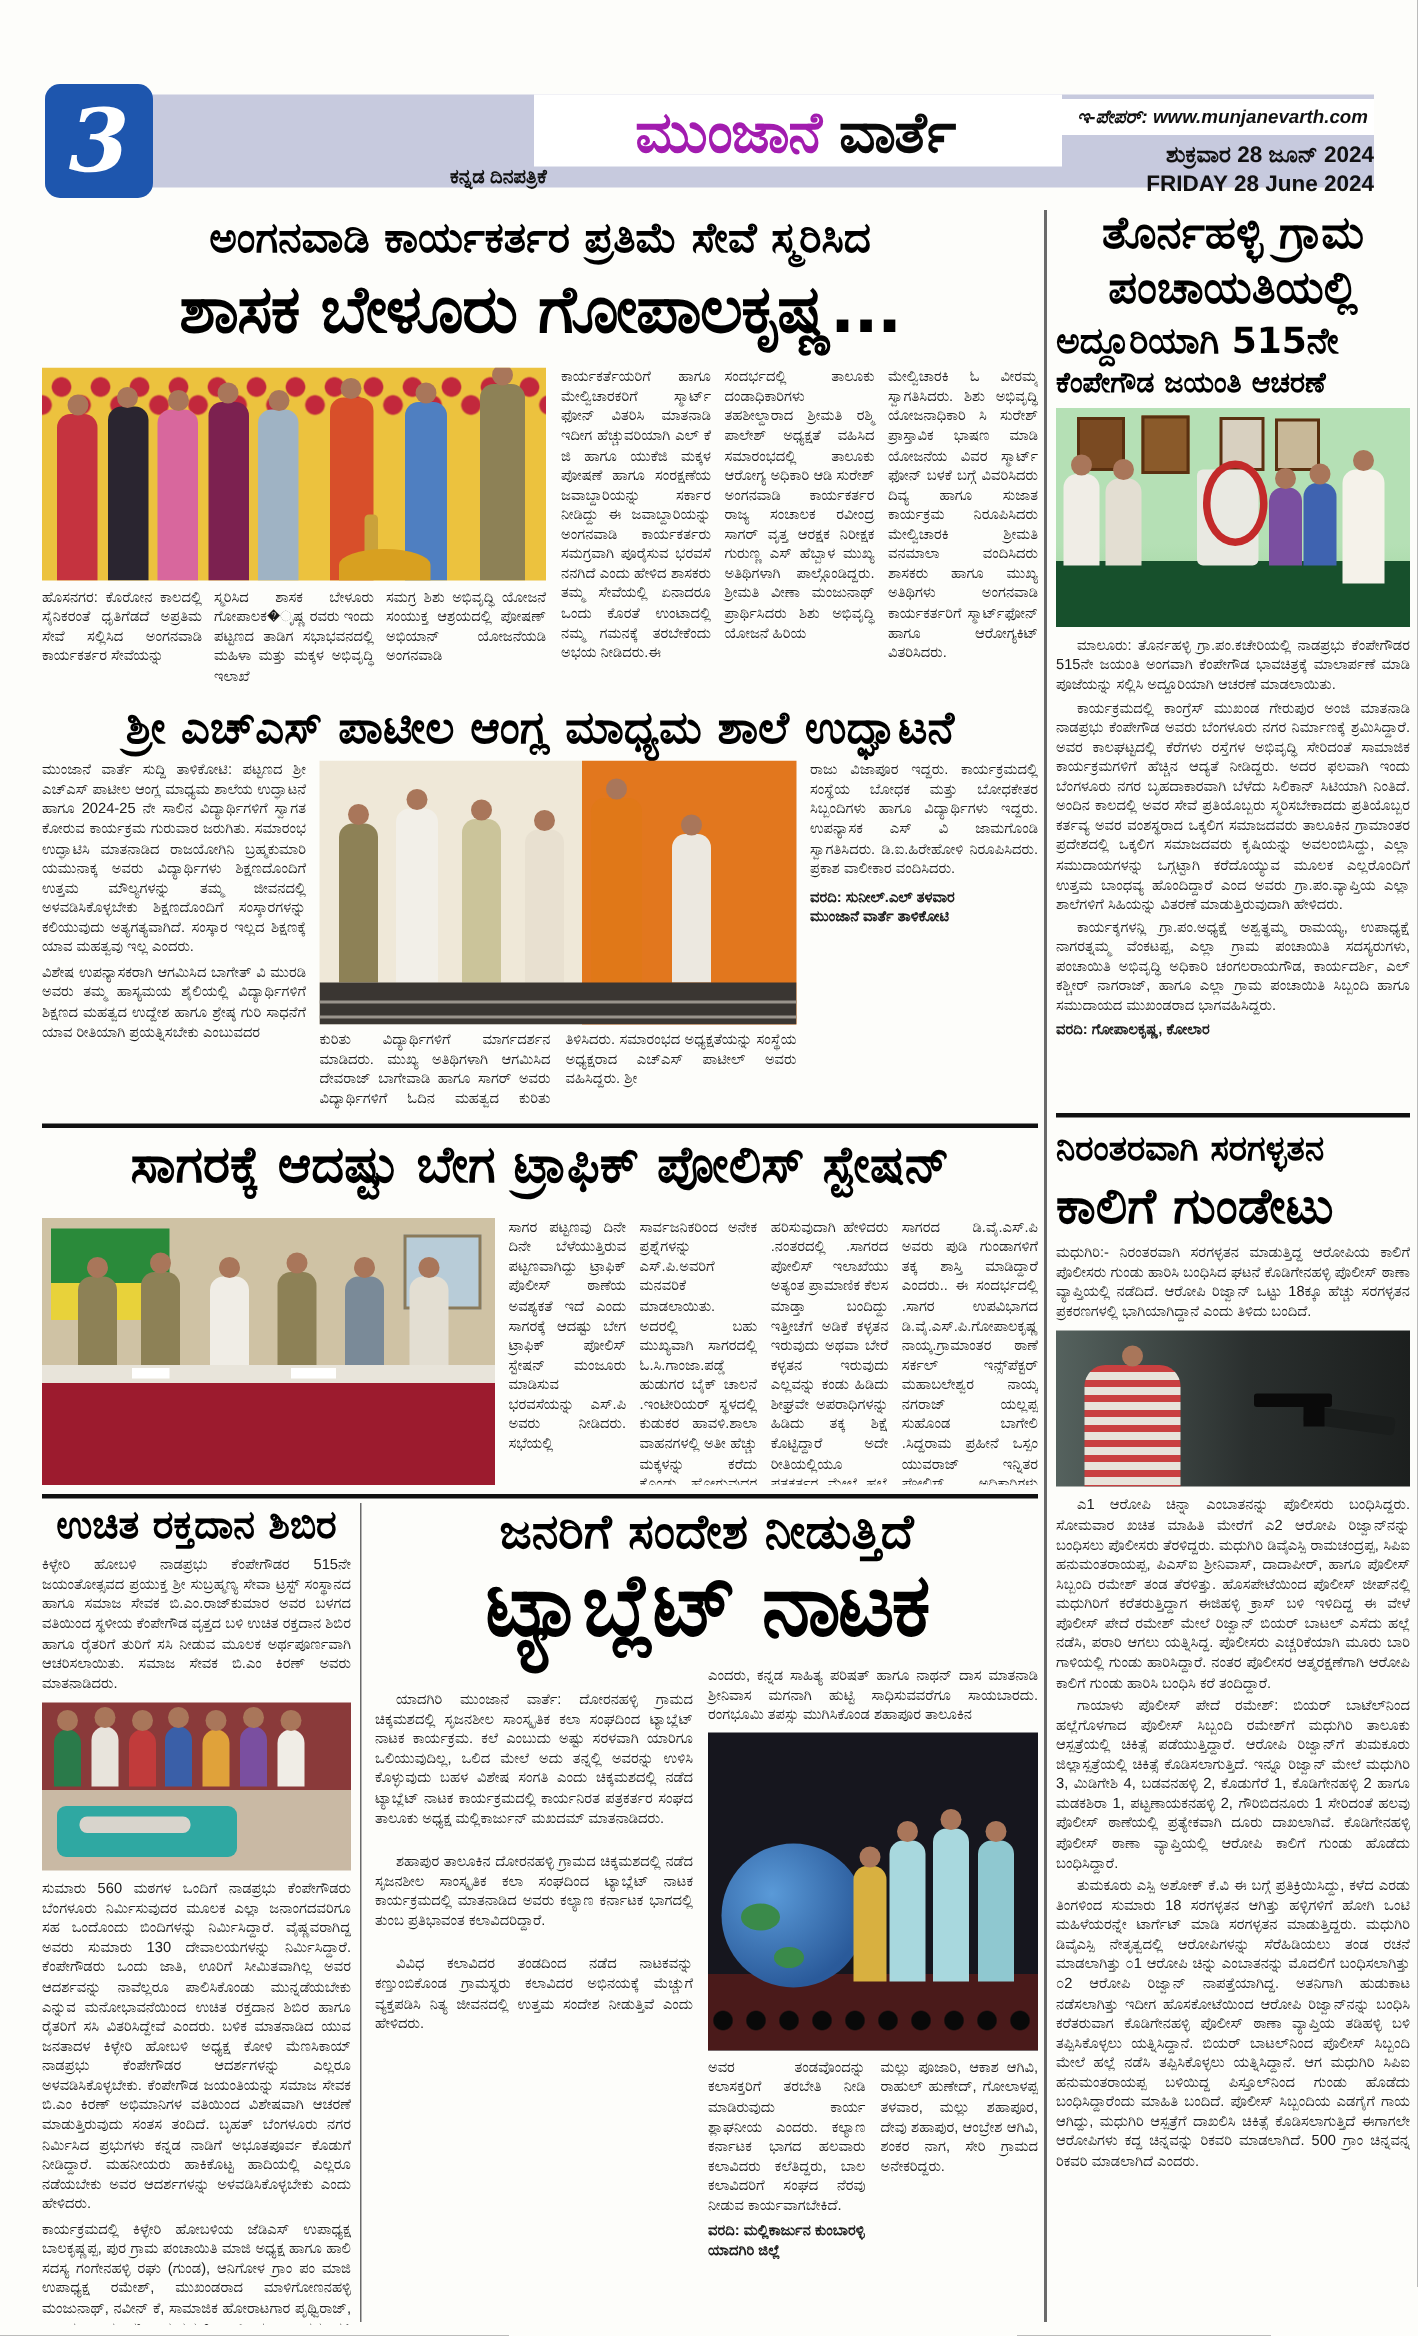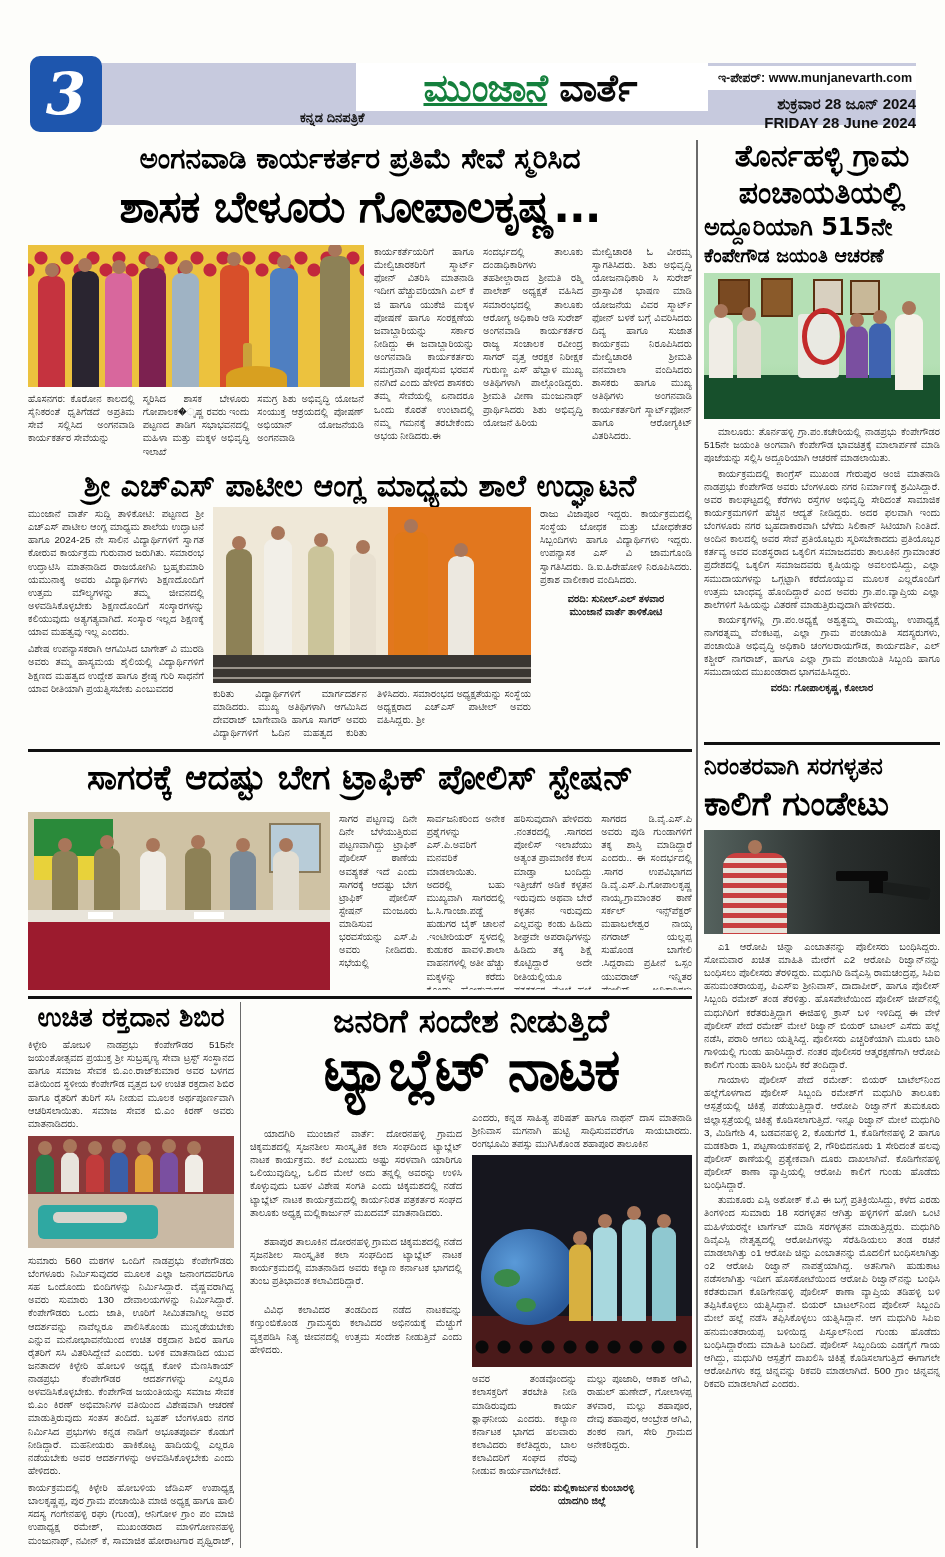--- a/index.html
+++ b/index.html
@@ -1,33 +1,33 @@
 <!DOCTYPE html>
 <html><head>
 <meta charset="utf-8">
 <style>
   html,body{margin:0;padding:0;background:#888;}
   .page{position:relative;width:945px;height:1557px;background:#fdfdfa;margin:0 auto;
         font-family:"Liberation Sans",sans-serif;color:#111;overflow:hidden;}
   .abs{position:absolute;}
   .hd{font-family:"DejaVu Sans",sans-serif;font-weight:bold;color:#000;}
   .bt{font-size:9.8px;line-height:1.34;text-align:justify;color:#1a1a1a;}
-  .byline{font-weight:bold;text-align:center;}
+  .byline{font-weight:bold;text-align:left;}
   
   .band{left:30px;top:63px;width:886px;height:62px;background:#c7cade;}
   .pagenum{left:30px;top:56px;width:72px;height:76px;background:#1e56ae;color:#fff;
            display:flex;align-items:center;justify-content:center;font-size:58px;
            font-family:"DejaVu Serif",serif;font-weight:bold;font-style:italic;border-radius:10px;}
   .mast-patch{left:356px;top:63px;width:352px;height:48px;background:#fff;}
   .masthead{left:300px;top:66px;width:460px;text-align:center;font-size:38px;letter-spacing:-1px;}
-  .mast-red{color:#15803d;text-decoration:underline;}
+  .mast-red{color:#a21caf;}
   .mast-black{color:#0a0a0a;}
   .tagline{left:300px;top:110px;width:460px;text-align:left;font-size:13px;font-weight:bold;}
   .epaper{left:700px;top:66px;width:216px;height:24px;background:#fff;display:flex;align-items:center;
-          justify-content:flex-end;padding-right:4px;font-size:12.5px;font-weight:bold;box-sizing:border-box;}
+          justify-content:flex-end;padding-right:4px;font-size:12.5px;font-weight:bold;box-sizing:border-box;font-style:italic;}
   .date-kn{left:700px;top:95px;width:216px;text-align:right;font-size:15px;font-weight:bold;}
   .date-en{left:700px;top:114px;width:216px;text-align:right;font-size:15px;font-weight:bold;}
   
   .vr{background:#6a6a6a;}
   .hr{background:#111;}
   
   .ph{position:relative;overflow:hidden;background:#ccc;}
   .fg{position:absolute;border-radius:9px 9px 0 0;}
   .fg::before{content:"";position:absolute;top:-13px;left:50%;transform:translateX(-50%);
               width:14px;height:14px;border-radius:50%;background:#a9765a;}
@@ -200,20 +200,21 @@
     </div>
     <div class="col bt">ಸಾಗರ ಪಟ್ಟಣವು ದಿನೇ ದಿನೇ ಬೆಳೆಯುತ್ತಿರುವ ಪಟ್ಟಣವಾಗಿದ್ದು ಟ್ರಾಫಿಕ್ ಪೊಲೀಸ್ ಠಾಣೆಯ ಅವಶ್ಯಕತೆ ಇದೆ ಎಂದು ಸಾಗರಕ್ಕೆ ಆದಷ್ಟು ಬೇಗ ಟ್ರಾಫಿಕ್ ಪೋಲಿಸ್ ಸ್ಟೇಷನ್ ಮಂಜೂರು ಮಾಡಿಸುವ ಭರವಸೆಯನ್ನು ಎಸ್.ಪಿ ಅವರು ನೀಡಿದರು. ಸಭೆಯಲ್ಲಿ</div>
     <div class="col bt">ಸಾರ್ವಜನಿಕರಿಂದ ಅನೇಕ ಪ್ರಶ್ನೆಗಳನ್ನು ಎಸ್.ಪಿ.ಅವರಿಗೆ ಮನವರಿಕೆ ಮಾಡಲಾಯಿತು. ಅದರಲ್ಲಿ ಬಹು ಮುಖ್ಯವಾಗಿ ಸಾಗರದಲ್ಲಿ ಓ.ಸಿ.ಗಾಂಜಾ.ಪಡ್ಡೆ ಹುಡುಗರ ಬೈಕ್ ಚಾಲನೆ .ಇಂಟೀರಿಯರ್ ಸ್ಥಳದಲ್ಲಿ ಕುಡುಕರ ಹಾವಳಿ.ಶಾಲಾ ವಾಹನಗಳಲ್ಲಿ ಅತೀ ಹೆಚ್ಚು ಮಕ್ಕಳನ್ನು ಕರೆದು ಕೊಂಡು ಹೋಗುವುದರ ಬಗ್ಗೆ ಚರ್ಚಿಸಲಾಯಿತು ಇದಕ್ಕೆ ಸ್ಪಂದಿಸಿದ ಎಸ್.ಪಿ.ಅವರು ಇವೆಲ್ಲವದರ ಕಡೆಗೆ ಹೆಚ್ಚಿನ ಗಮನ</div>
     <div class="col bt">ಹರಿಸುವುದಾಗಿ ಹೇಳಿದರು .ನಂತರದಲ್ಲಿ .ಸಾಗರದ ಪೋಲಿಸ್ ಇಲಾಖೆಯು ಅತ್ಯಂತ ಪ್ರಾಮಾಣಿಕ ಕೆಲಸ ಮಾಡ್ತಾ ಬಂದಿದ್ದು ಇತ್ತೀಚೆಗೆ ಅಡಿಕೆ ಕಳ್ಳತನ ಇರುವುದು ಅಥವಾ ಬೇರೆ ಕಳ್ಳತನ ಇರುವುದು ಎಲ್ಲವನ್ನು ಕಂಡು ಹಿಡಿದು ಶೀಘ್ರವೇ ಅಪರಾಧಿಗಳನ್ನು ಹಿಡಿದು ತಕ್ಕ ಶಿಕ್ಷೆ ಕೊಟ್ಟಿದ್ದಾರೆ ಅದೇ ರೀತಿಯಲ್ಲಿಯೂ ಪತ್ರಕರ್ತರ ಮೇಲೆ ಹಲ್ಲೆ ಹಾಗೂ ಅನಾಥರ ರಕ್ಷಣೆಗು ಪೋಲಿಸ್ ಇಲಾಖೆ ಸಿದ್ಧ ಎದೆ ಎಂದರು... ಈಗಾಗಲೆ</div>
     <div class="col bt">ಸಾಗರದ ಡಿ.ವೈ.ಎಸ್.ಪಿ ಅವರು ಪುಡಿ ಗುಂಡಾಗಳಿಗೆ ತಕ್ಕ ಶಾಸ್ತಿ ಮಾಡಿದ್ದಾರೆ ಎಂದರು.. ಈ ಸಂದರ್ಭದಲ್ಲಿ .ಸಾಗರ ಉಪವಿಭಾಗದ ಡಿ.ವೈ.ಎಸ್.ಪಿ.ಗೋಪಾಲಕೃಷ್ಣ ನಾಯ್ಕ.ಗ್ರಾಮಾಂತರ ಠಾಣೆ ಸರ್ಕಲ್ ಇನ್ಸ್‌ಪೆಕ್ಟರ್ ಮಹಾಬಲೇಶ್ವರ ನಾಯ್ಕ ನಗರಾಜ್ ಯಲ್ಲಪ್ಪ ಸುಹೊಂಡ ಬಾಗೇಲಿ .ಸಿದ್ದರಾಮ ಪ್ರಹೀನೆ ಒಸ್ಪಂ ಯುವರಾಜ್ ಇನ್ನಿತರ ಪೋಲಿಸ್ ಅಧಿಕಾರಿಗಳು ಹಾಗೂ ಸಾರ್ವಜನಿಕರು ಹಾಜರಿದ್ದರು...</div>
   </div>
 
   <div class="abs a5">
     <div class="hd h12">ನಿರಂತರವಾಗಿ ಸರಗಳ್ಳತನ</div>
     <div class="hd h3">ಕಾಲಿಗೆ ಗುಂಡೇಟು</div>
+    <div class="bt" style="margin-top:5px;">ಮಧುಗಿರಿ:- ನಿರಂತರವಾಗಿ ಸರಗಳ್ಳತನ ಮಾಡುತ್ತಿದ್ದ ಆರೋಪಿಯ ಕಾಲಿಗೆ ಪೊಲೀಸರು ಗುಂಡು ಹಾರಿಸಿ ಬಂಧಿಸಿದ ಘಟನೆ ಕೊಡಿಗೇನಹಳ್ಳಿ ಪೊಲೀಸ್ ಠಾಣಾ ವ್ಯಾಪ್ತಿಯಲ್ಲಿ ನಡೆದಿದೆ. ಆರೋಪಿ ರಿಜ್ವಾನ್ ಒಟ್ಟು 18ಕ್ಕೂ ಹೆಚ್ಚು ಸರಗಳ್ಳತನ ಪ್ರಕರಣಗಳಲ್ಲಿ ಭಾಗಿಯಾಗಿದ್ದಾನೆ ಎಂದು ತಿಳಿದು ಬಂದಿದೆ.</div>
     <div class="ph" style="width:236px;height:104px;margin:6px 0;background:linear-gradient(90deg,#55625e,#2a2f2e 55%,#1c1f1e);">
       <div class="fg" style="left:8%;width:64px;height:78%;bottom:0;border-radius:14px 14px 0 0;
            background:repeating-linear-gradient(180deg,#c94040 0 5px,#e8e3da 5px 10px);"></div>
       <div style="position:absolute;right:4%;top:52%;width:26%;height:12%;background:#1a1d1c;transform:rotate(8deg);border-radius:3px;"></div>
       <div style="position:absolute;right:22%;top:40%;width:22%;height:9%;background:#0a0a0a;border-radius:2px;"></div>
       <div style="position:absolute;right:24%;top:47%;width:6%;height:14%;background:#0a0a0a;"></div>
     </div>
     <div class="bt">
       <p>ಎ1 ಆರೋಪಿ ಚಿನ್ನಾ ಎಂಬಾತನನ್ನು ಪೊಲೀಸರು ಬಂಧಿಸಿದ್ದರು. ಸೋಮವಾರ ಖಚಿತ ಮಾಹಿತಿ ಮೇರೆಗೆ ಎ2 ಆರೋಪಿ ರಿಜ್ವಾನ್‌ನನ್ನು ಬಂಧಿಸಲು ಪೊಲೀಸರು ತೆರಳಿದ್ದರು. ಮಧುಗಿರಿ ಡಿವೈಎಸ್ಪಿ ರಾಮಚಂದ್ರಪ್ಪ, ಸಿಪಿಐ ಹನುಮಂತರಾಯಪ್ಪ, ಪಿಎಸ್‌ಐ ಶ್ರೀನಿವಾಸ್, ದಾದಾಪೀರ್, ಹಾಗೂ ಪೊಲೀಸ್ ಸಿಬ್ಬಂದಿ ರಮೇಶ್ ತಂಡ ತೆರಳಿತ್ತು. ಹೊಸಪೇಟೆಯಿಂದ ಪೊಲೀಸ್ ಜೀಪ್‌ನಲ್ಲಿ ಮಧುಗಿರಿಗೆ ಕರೆತರುತ್ತಿದ್ದಾಗ ಈಜಿಹಳ್ಳಿ ಕ್ರಾಸ್ ಬಳಿ ಇಳಿದಿದ್ದ ಈ ವೇಳೆ ಪೊಲೀಸ್ ಪೇದೆ ರಮೇಶ್ ಮೇಲೆ ರಿಜ್ವಾನ್ ಬಿಯರ್ ಬಾಟಲ್ ಎಸೆದು ಹಲ್ಲೆ ನಡೆಸಿ, ಪರಾರಿ ಆಗಲು ಯತ್ನಿಸಿದ್ದ. ಪೊಲೀಸರು ಎಚ್ಚರಿಕೆಯಾಗಿ ಮೂರು ಬಾರಿ ಗಾಳಿಯಲ್ಲಿ ಗುಂಡು ಹಾರಿಸಿದ್ದಾರೆ. ನಂತರ ಪೊಲೀಸರ ಆತ್ಮರಕ್ಷಣೆಗಾಗಿ ಆರೋಪಿ ಕಾಲಿಗೆ ಗುಂಡು ಹಾರಿಸಿ ಬಂಧಿಸಿ ಕರೆ ತಂದಿದ್ದಾರೆ.</p>
       <p>ಗಾಯಾಳು ಪೊಲೀಸ್ ಪೇದೆ ರಮೇಶ್: ಬಿಯರ್ ಬಾಟೆಲ್‌ನಿಂದ ಹಲ್ಲೆಗೊಳಗಾದ ಪೊಲೀಸ್ ಸಿಬ್ಬಂದಿ ರಮೇಶ್‌ಗೆ ಮಧುಗಿರಿ ತಾಲೂಕು ಆಸ್ಪತ್ರೆಯಲ್ಲಿ ಚಿಕಿತ್ಸೆ ಪಡೆಯುತ್ತಿದ್ದಾರೆ. ಆರೋಪಿ ರಿಜ್ವಾನ್‌ಗೆ ತುಮಕೂರು ಜಿಲ್ಲಾಸ್ಪತ್ರೆಯಲ್ಲಿ ಚಿಕಿತ್ಸೆ ಕೊಡಿಸಲಾಗುತ್ತಿದೆ. ಇನ್ನೂ ರಿಜ್ವಾನ್ ಮೇಲೆ ಮಧುಗಿರಿ 3, ಮಿಡಿಗೇಶಿ 4, ಬಡವನಹಳ್ಳಿ 2, ಕೊಡುಗೆರೆ 1, ಕೊಡಿಗೇನಹಳ್ಳಿ 2 ಹಾಗೂ ಮಡಕಶಿರಾ 1, ಪಟ್ಟಣಾಯಕನಹಳ್ಳಿ 2, ಗೌರಿಬಿದನೂರು 1 ಸೇರಿದಂತೆ ಹಲವು ಪೊಲೀಸ್ ಠಾಣೆಯಲ್ಲಿ ಪ್ರತ್ಯೇಕವಾಗಿ ದೂರು ದಾಖಲಾಗಿವೆ. ಕೊಡಿಗೇನಹಳ್ಳಿ ಪೊಲೀಸ್ ಠಾಣಾ ವ್ಯಾಪ್ತಿಯಲ್ಲಿ ಆರೋಪಿ ಕಾಲಿಗೆ ಗುಂಡು ಹೊಡೆದು ಬಂಧಿಸಿದ್ದಾರೆ.</p>

